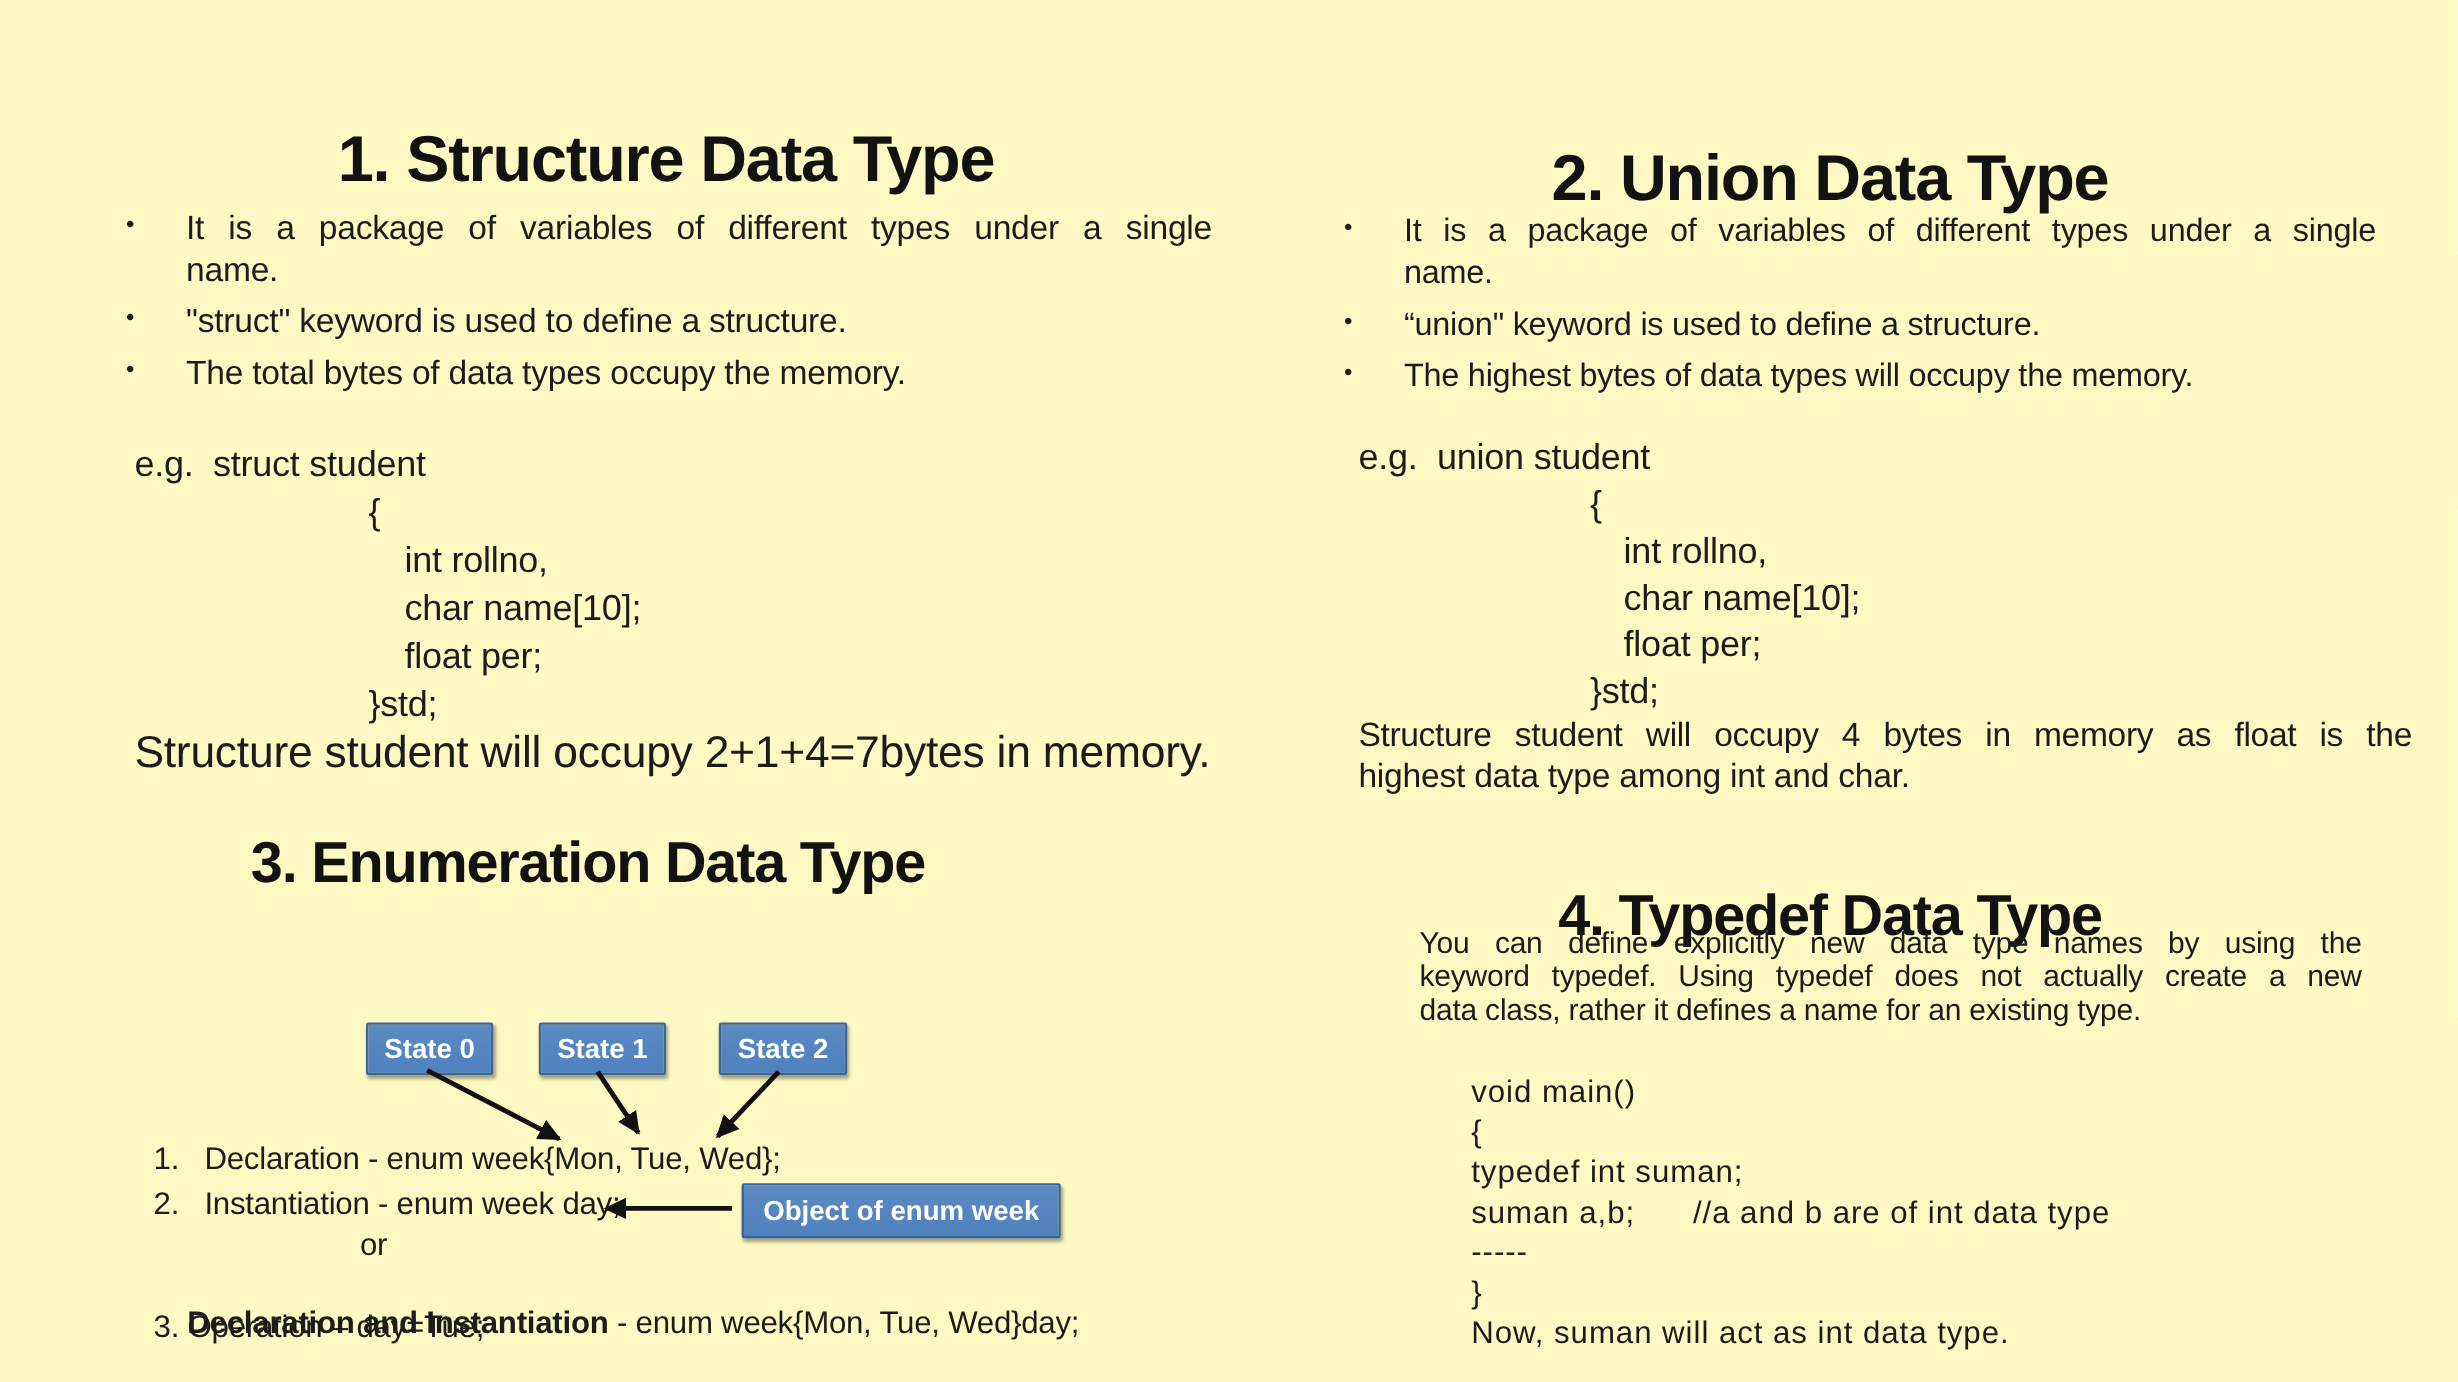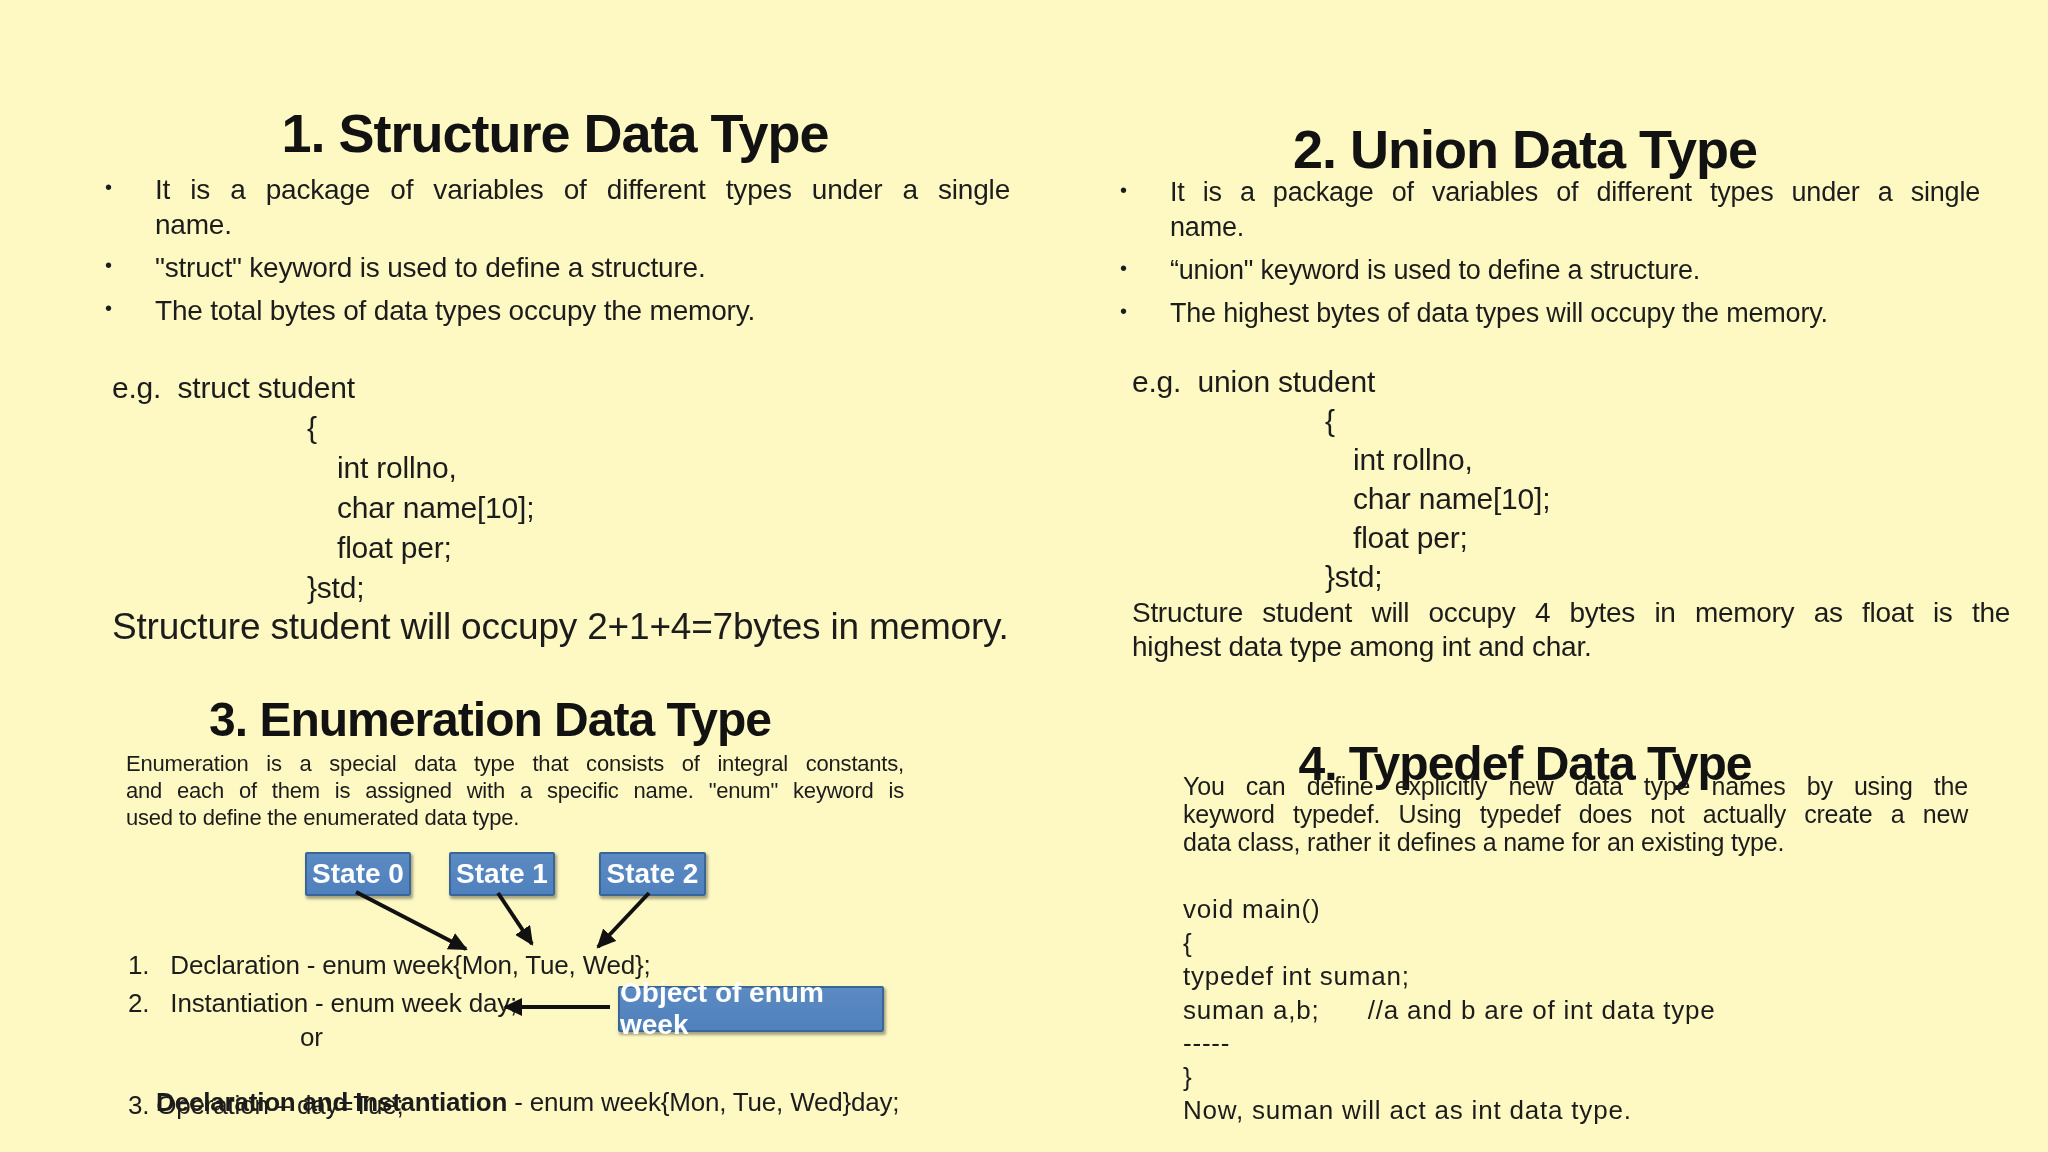--- a/index.html
+++ b/index.html
@@ -35,31 +35,31 @@
   .note .just{letter-spacing:-0.3px;}
 
   .desc{line-height:27px;}
   .d3{font-size:22px;width:778px;}
   .d4{font-size:25px;line-height:28px;width:785px;}
 
   
   .state-box{
     background:linear-gradient(#5c8ac2,#4f81bd);
     border:2px solid #3a6597;border-radius:2px;
-    color:#ffffff;font-weight:bold;font-size:28px;
+    color:#ffffff;font-weight:bold;font-size:23px;
     display:flex;align-items:center;justify-content:center;
     box-shadow:1.5px 2.5px 3px rgba(0,0,0,0.35);
     letter-spacing:0;
   }
   
   .enum-line{font-size:26px;white-space:pre;}
   .bold{font-weight:bold;}
 
   .code4{font-size:26px;line-height:33.5px;letter-spacing:0.8px;}
-  .code4 .cl{white-space:pre;}
+  .code4 .cl{white-space:pre;margin-left:43px;}
 
   svg.overlay{position:absolute;left:0;top:0;pointer-events:none;}
 </style>
 </head>
 <body>
 
 <div class="slide">
 
   <h1 class="abs title t-big" style="left:80px;top:66px;width:950px;">1. Structure Data Type</h1>
 
@@ -91,25 +91,20 @@
     <div class="cl ind2">int rollno,</div>
     <div class="cl ind2">char name[10];</div>
     <div class="cl ind2">float per;</div>
     <div class="cl ind1">}std;</div>
   </div>
 
   <div class="abs" style="left:112px;top:606px;font-size:37px;">Structure student will occupy 2+1+4=7bytes in memory.</div>
 
   <h2 class="abs title t-med" style="left:80px;top:652px;width:820px;">3. Enumeration Data Type</h2>
 
-  <div class="abs desc d3" style="left:126px;top:750px;">
-    <div class="just">Enumeration is a special data type that consists of integral constants,</div>
-    <div class="just">and each of them is assigned with a specific name. "enum" keyword is</div>
-    <div>used to define the enumerated data type.</div>
-  </div>
 
   <div class="abs state-box" style="left:305px;top:852px;width:102px;height:40px;">State 0</div>
   <div class="abs state-box" style="left:449px;top:852px;width:102px;height:40px;">State 1</div>
   <div class="abs state-box" style="left:599px;top:852px;width:103px;height:40px;">State 2</div>
 
   <div class="abs enum-line" style="left:128px;top:950px;">1.   Declaration - enum week{Mon, Tue, Wed};</div>
   <div class="abs enum-line" style="left:128px;top:988px;">2.   Instantiation - enum week day;</div>
 
   <div class="abs state-box" style="left:618px;top:986px;width:262px;height:42px;">Object of enum week</div>
 

